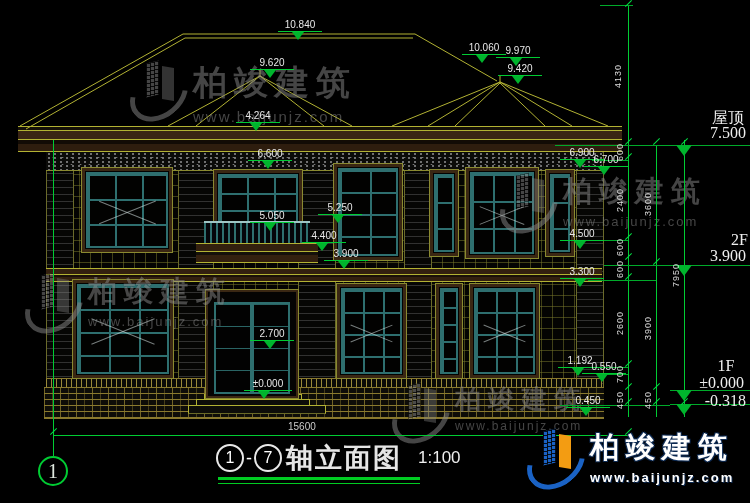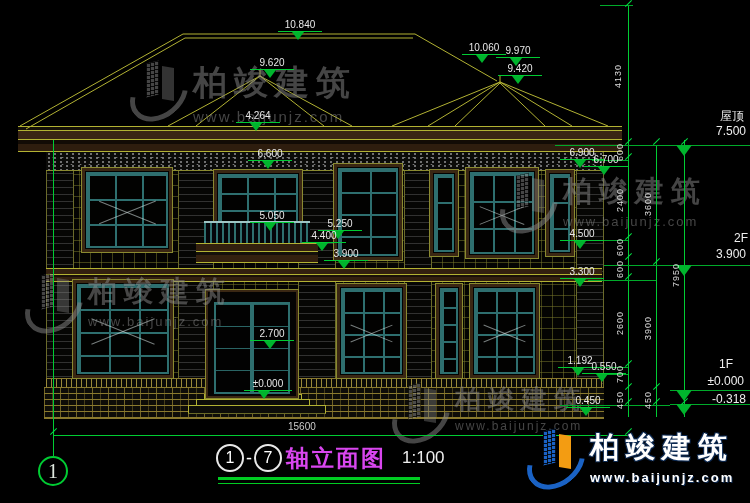--- a/index.html
+++ b/index.html
@@ -54,21 +54,21 @@
   .balcslab{left:196px;top:243px;width:122px;height:20px;z-index:15;
     background:linear-gradient(#b2b233 0 1px,#33200f 1px 8px,#b2b233 8px 9px,#15100a 9px 12px,
                #33200f 12px 19px,#b2b233 19px 20px);}
   .step{position:absolute;background:#0d0d09;border:1px solid #b2b233;border-bottom-color:#6a6a28;z-index:13;}
   
   .lvl{position:absolute;width:44px;text-align:center;z-index:32;color:#e8e8e8;
        font-size:10px;line-height:11px;}
   .lvl .ln{position:absolute;left:0;right:0;top:12px;height:1px;background:#00cc33;}
   .lvl .tri{position:absolute;left:14px;top:13px;width:0;height:0;
     border-left:6px solid transparent;border-right:6px solid transparent;border-top:8px solid #00b42d;}
-  .rtxt{position:absolute;z-index:32;color:#eee;font-size:12px;width:48px;text-align:right;}
+  .rtxt{position:absolute;z-index:32;color:#eee;font-size:16px;width:48px;text-align:right;font-family:Liberation Serif, serif;}
   .vln{position:absolute;width:1px;background:#00cc33;z-index:30;}
   .hln{position:absolute;height:1px;background:#00aa2a;z-index:30;}
   .tk{position:absolute;width:9px;height:1px;background:#00e044;transform:rotate(-45deg);z-index:31;}
   .otri{position:absolute;width:0;height:0;z-index:31;
     border-left:8px solid transparent;border-right:8px solid transparent;border-top:11px solid #00b42d;}
   .vtx{position:absolute;color:#ddd;font-size:9px;writing-mode:vertical-rl;transform:rotate(180deg);
        width:12px;text-align:center;z-index:32;letter-spacing:1px;}
   .dimtot{position:absolute;color:#ccc;font-size:10px;z-index:32;}
   
   .wm{position:absolute;display:flex;align-items:flex-start;gap:8px;color:#8a8a8a;opacity:.5;z-index:20;}
@@ -91,21 +91,21 @@
   .wm.colored .wmtxt b{color:#fff;text-shadow:1px 1px 0 #0d2a52,-1px -1px 0 #0d2a52,1px -1px 0 #0d2a52,-1px 1px 0 #0d2a52;}
   .wm.colored .wmtxt i{color:#fff;font-weight:bold;text-shadow:1px 1px 0 #0d2a52;}
   
   .axisbub{position:absolute;left:38px;top:456px;width:26px;height:26px;border:2px solid #00cc33;
     border-radius:50%;display:flex;align-items:center;justify-content:center;color:#dfe8df;
     font:20px "Liberation Serif",serif;z-index:32;}
   .titlebar{position:absolute;left:216px;top:441px;height:34px;display:flex;align-items:center;z-index:32;}
   .cnum{width:24px;height:24px;border:2px solid #e8e8e8;border-radius:50%;color:#fff;font-size:16px;
     display:inline-flex;align-items:center;justify-content:center;flex:none;}
   .tdash{color:#fff;font-size:18px;margin:0 2px;}
-  .tname{color:#d946ef;font-size:23px;font-weight:bold;margin-left:4px;letter-spacing:2px;white-space:nowrap;}
+  .tname{color:#e5e5e5;font-size:27px;font-weight:bold;margin-left:4px;letter-spacing:2px;white-space:nowrap;}
   .tscale{color:#eee;font-size:17px;margin-left:16px;}
   .uline1{position:absolute;left:218px;top:477px;width:202px;height:3px;background:#00cc22;z-index:32;}
   .uline2{position:absolute;left:218px;top:483px;width:202px;height:1px;background:#00cc22;z-index:32;}
 </style>
 </head>
 <body>
 
 <div id="canvas">
 
   <div class="abs wall"></div>
@@ -231,21 +231,21 @@
       </span>
   </div>
 
   <div class="lvl" style="left:278px;top:19px;"><span>10.840</span><i class="ln"></i><b class="tri"></b></div>
   <div class="lvl" style="left:250px;top:57px;"><span>9.620</span><i class="ln"></i><b class="tri"></b></div>
   <div class="lvl" style="left:236px;top:110px;"><span>4.264</span><i class="ln"></i><b class="tri"></b></div>
   <div class="lvl" style="left:462px;top:42px;text-align:center;"><span>10.060</span><i class="ln"></i><b class="tri"></b></div>
   <div class="lvl" style="left:496px;top:45px;"><span>9.970</span><i class="ln"></i><b class="tri"></b></div>
   <div class="lvl" style="left:498px;top:63px;"><span>9.420</span><i class="ln"></i><b class="tri"></b></div>
   <div class="lvl" style="left:248px;top:148px;"><span>6.600</span><i class="ln"></i><b class="tri"></b></div>
-  <div class="lvl" style="left:318px;top:218px;"><span>5.250</span><i class="ln"></i><b class="tri"></b></div>
+  <div class="lvl" style="left:318px;top:202px;"><span>5.250</span><i class="ln"></i><b class="tri"></b></div>
   <div class="lvl" style="left:250px;top:210px;"><span>5.050</span><i class="ln"></i><b class="tri"></b></div>
   <div class="lvl" style="left:302px;top:230px;"><span>4.400</span><i class="ln"></i><b class="tri"></b></div>
   <div class="lvl" style="left:324px;top:248px;"><span>3.900</span><i class="ln"></i><b class="tri"></b></div>
   <div class="lvl" style="left:250px;top:288px;margin-top:40px;"><span>2.700</span><i class="ln"></i><b class="tri"></b></div>
   <div class="lvl" style="left:244px;top:378px;width:48px;"><span>±0.000</span><i class="ln"></i><b class="tri"></b></div>
   <div class="lvl" style="left:560px;top:147px;"><span>6.900</span><i class="ln"></i><b class="tri"></b></div>
   <div class="lvl" style="left:584px;top:154px;"><span>6.700</span><i class="ln"></i><b class="tri"></b></div>
   <div class="lvl" style="left:560px;top:228px;"><span>4.500</span><i class="ln"></i><b class="tri"></b></div>
   <div class="lvl" style="left:560px;top:266px;"><span>3.300</span><i class="ln"></i><b class="tri"></b></div>
   <div class="lvl" style="left:558px;top:355px;"><span>1.192</span><i class="ln"></i><b class="tri"></b></div>

